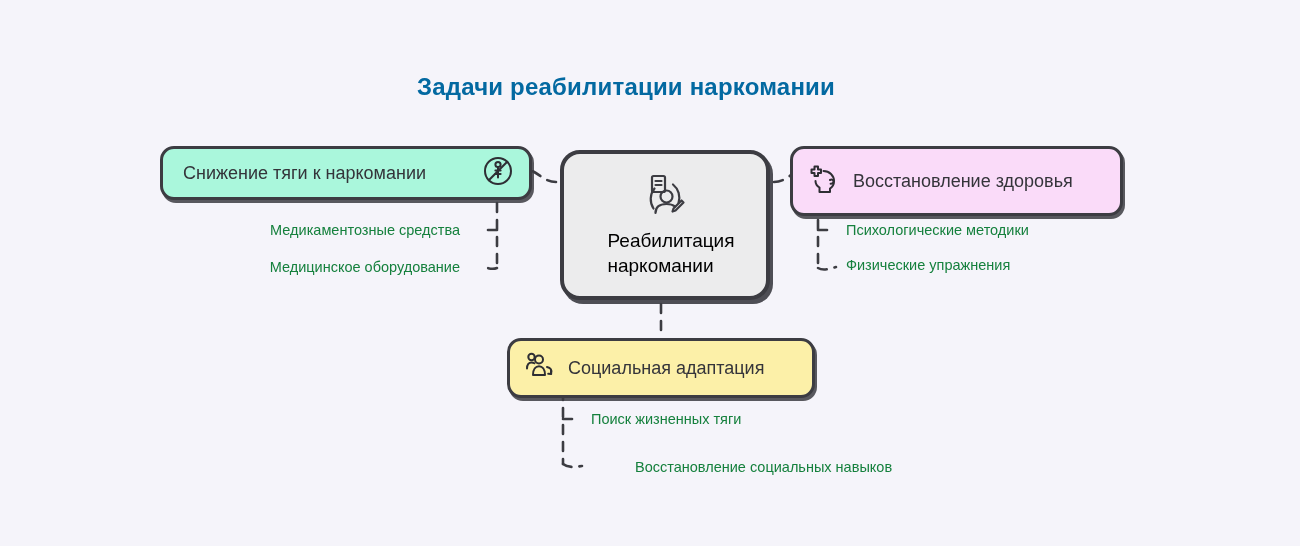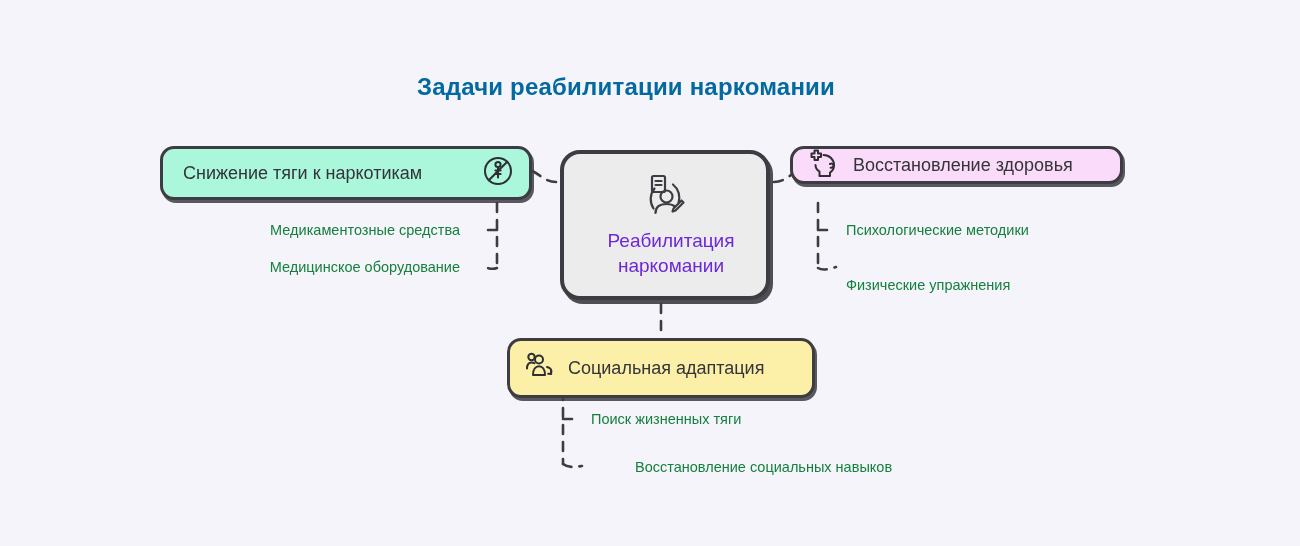--- a/index.html
+++ b/index.html
@@ -71,43 +71,42 @@
     background: #ececed;
     border-radius: 20px;
     border-width: 4px;
     flex-direction: column;
     justify-content: center;
     gap: 4px;
     box-shadow: 3px 4px 0 rgba(60,60,66,0.9);
   }
   #node-center .label {
     font-size: 19px;
-    color: #6d28d9;
-    text-align: center;
+    color: #000000;
     line-height: 1.32;
     margin-left: 12px;
   }
 
   
   #node-left {
     left: 160px;
     top: 146px;
     width: 372px;
     height: 54px;
     background: #aaf7dc;
     padding: 0 14px 0 20px;
     justify-content: space-between;
   }
 
   
   #node-right {
     left: 790px;
     top: 146px;
     width: 333px;
-    height: 38px;
+    height: 70px;
     background: #fadbf9;
     padding: 0 20px 0 14px;
     gap: 12px;
   }
 
   
   #node-bottom {
     left: 507px;
     top: 338px;
     width: 308px;
@@ -123,21 +122,21 @@
     font-size: 14.5px;
     color: #15803d;
     white-space: nowrap;
   }
   .sub-right { text-align: left; }
   .sub-left  { text-align: right; }
 
   #sub-l1 { right: 840px; top: 222px; }
   #sub-l2 { right: 840px; top: 259px; }
   #sub-r1 { left: 846px;  top: 222px; }
-  #sub-r2 { left: 846px;  top: 277px; }
+  #sub-r2 { left: 846px;  top: 257px; }
   #sub-b1 { left: 591px;  top: 411px; }
   #sub-b2 { left: 591px;  top: 459px; margin-left: 44px; }
 </style>
 </head>
 <body>
 
 <div id="canvas">
 
   <div id="title">Задачи реабилитации наркомании</div>
 
@@ -174,21 +173,21 @@
         <path d="M 18.5 41 C 18.5 34.5 23.5 32 29.5 32 C 33 32 36 32.9 38.2 34.6"></path>
         <path d="M 36 12.5 A 17 17 0 0 1 41.5 31"></path>
         <path d="M 16.5 36.5 A 17 17 0 0 1 17.5 16.5"></path>
         <path d="M 46.5 30.5 L 38.5 38.5 L 35.5 39.5 L 36.5 36.5 L 44.5 28.5 Z"></path>
       </svg>
     </span>
     <span class="label"><span>Реабилитация</span><br><span>наркомании</span></span>
   </div>
 
   <div class="node" id="node-left">
-    <span class="label">Снижение тяги к наркотикам</span>
+    <span class="label">Снижение тяги к наркомании</span>
     <span class="nicon">
       <svg width="34" height="34" viewBox="0 0 34 34" fill="none" stroke="#2e2e34" stroke-width="2" stroke-linecap="round" stroke-linejoin="round">
         <circle cx="17" cy="17" r="13"></circle>
         <line x1="7.8" y1="26.2" x2="26.2" y2="7.8"></line>
         <circle cx="17" cy="10.5" r="2.6"></circle>
         <path d="M 17 13.5 L 17 23.5"></path>
         <line x1="14.4" y1="16.4" x2="19.6" y2="16.4"></line>
         <line x1="14.4" y1="20" x2="19.6" y2="20"></line>
       </svg>
     </span>

